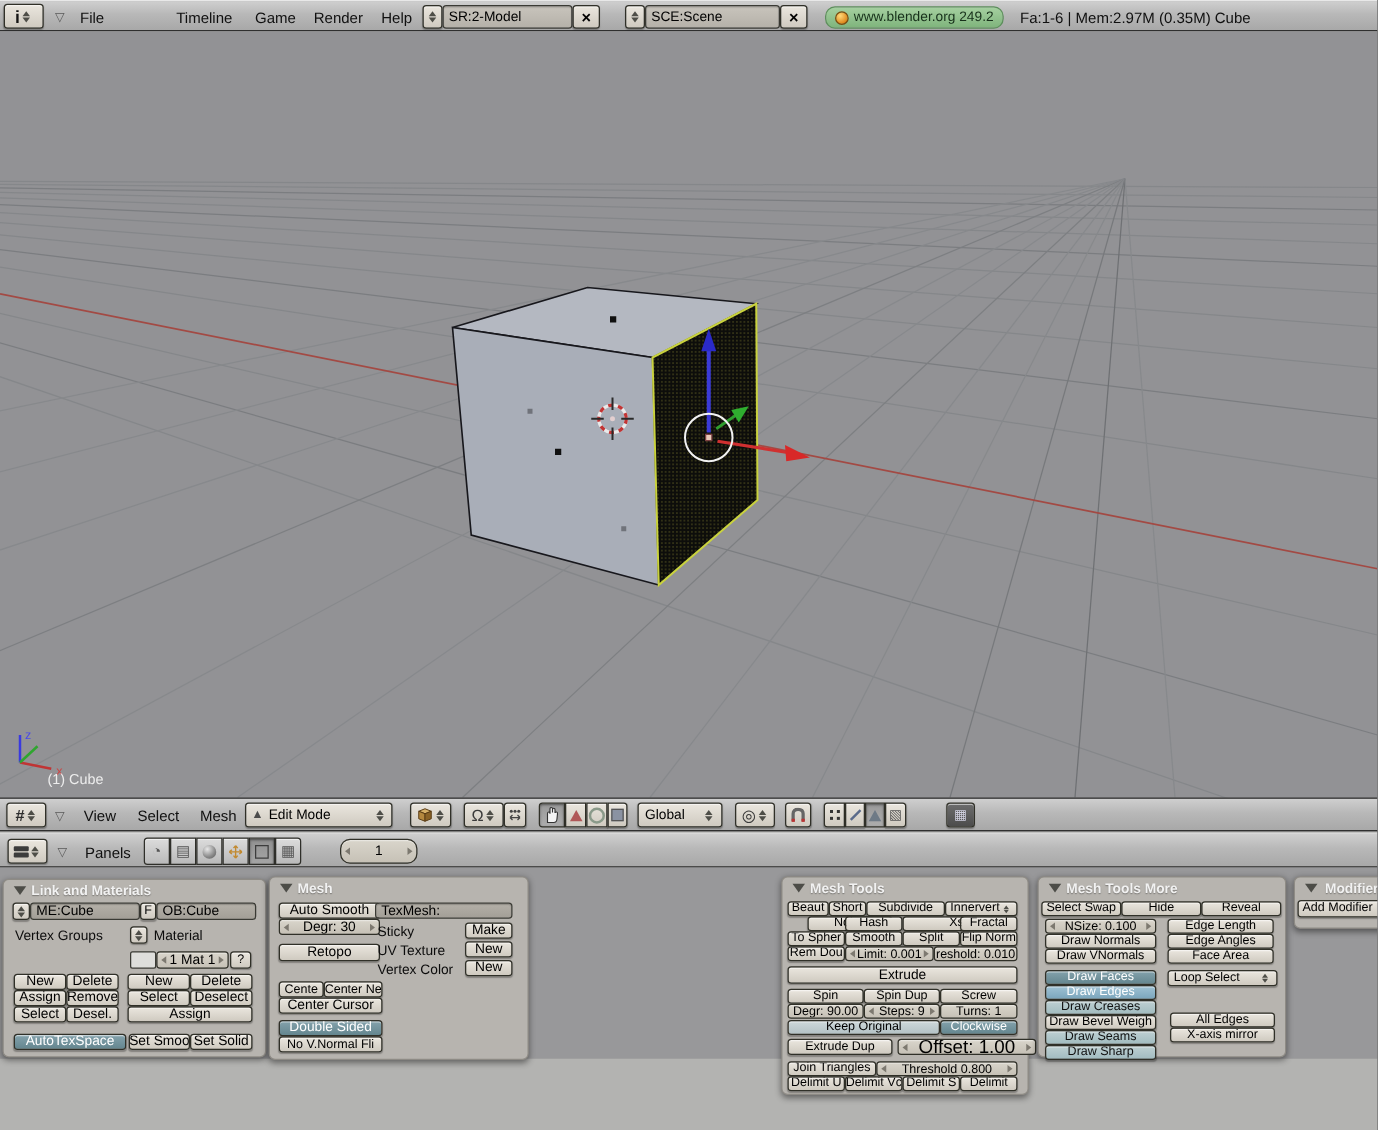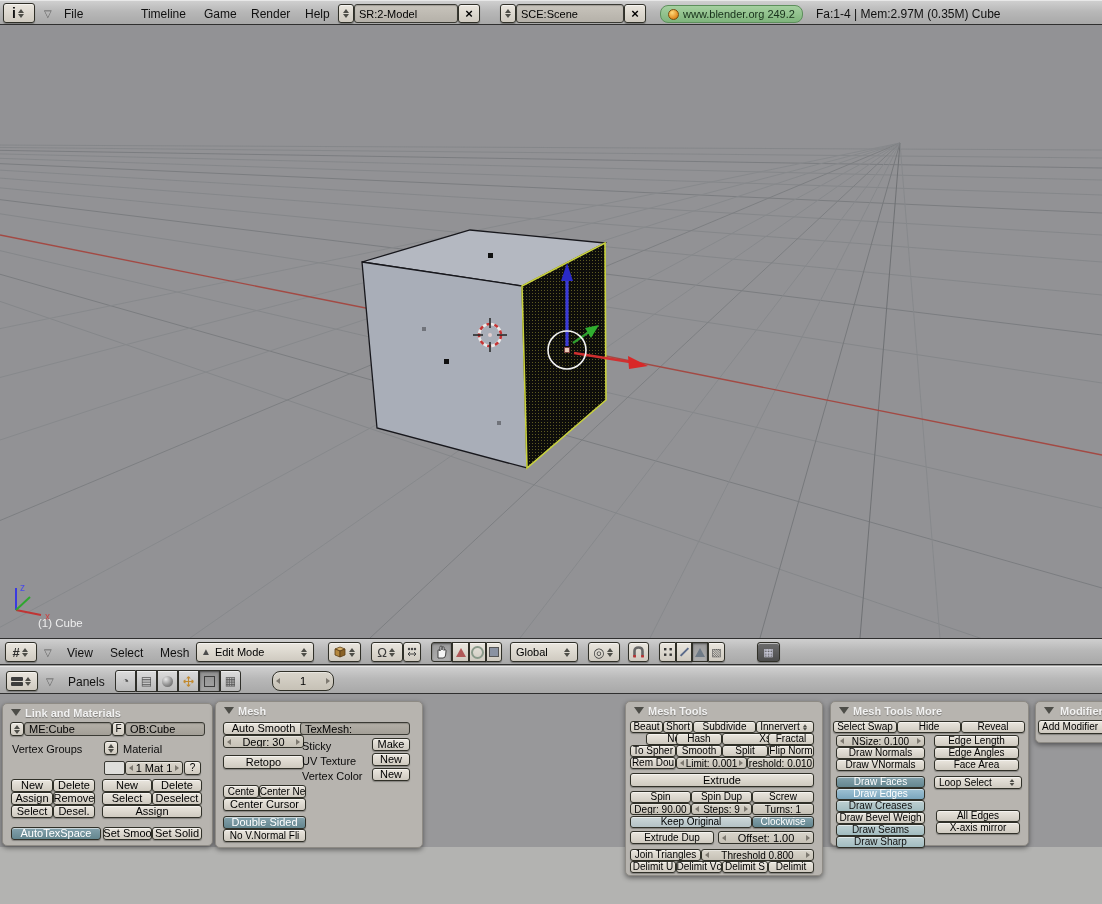--- a/index.html
+++ b/index.html
@@ -93,21 +93,21 @@
           <i class="td"></i>
         </span>
       </div>
     <div class="fld" style="left:516px;top:3px;width:108px;height:19px;background:linear-gradient(#c8c4bc,#b5b1a9);">SCE:Scene</div>
     <div class="btn" style="left:624px;top:3px;width:22px;height:19px;font-weight:bold;font-size:13px;">×</div>
 
     <div class="badge" style="left:660px;top:4px;height:16px;">
       <span class="dot"></span>
       <span>www.blender.org 249.2</span>
     </div>
-    <span class="menu" style="left:816px;top:6px;">Fa:1-4 | Mem:2.97M (0.35M) Cube</span>
+    <span class="menu" style="left:816px;top:6px;">Fa:1-6 | Mem:2.97M (0.35M) Cube</span>
   </div>
 
   <div class="vpbg">
     <svg width="1102" height="613" viewBox="0 0 1102 613">
       <defs>
         <pattern id="stip" width="3" height="3" patternUnits="userSpaceOnUse">
           <rect width="3" height="3" fill="#0d0d0b"></rect>
           <rect x="1" y="1" width="1" height="1" fill="#5c5a22"></rect>
         </pattern>
       </defs>
@@ -472,21 +472,21 @@
       <span class="na-l"></span>
         <span>Steps: 9</span>
         <span class="na-r"></span>
     </div>
     <div class="num" style="left:126px;top:101px;width:62px;height:12px;font-size:10px;">Turns: 1</div>
 
     <div class="btn sm" style="left:4px;top:114px;width:122px;height:12px;background:linear-gradient(#cdd8da,#b4c2c5);">Keep Original</div>
     <div class="btn sm on" style="left:126px;top:114px;width:62px;height:12px;">Clockwise</div>
 
     <div class="btn sm" style="left:4px;top:129px;width:84px;height:13px;">Extrude Dup</div>
-    <div class="num" style="left:92px;top:129px;width:96px;height:13px;font-size:11px;">
+    <div class="num" style="left:92px;top:129px;width:111px;height:13px;font-size:15px;">
       <span class="na-l"></span>
         <span>Offset: 1.00</span>
         <span class="na-r"></span>
     </div>
 
     <div class="btn sm" style="left:4px;top:147px;width:71px;height:12px;">Join Triangles</div>
     <div class="num" style="left:75px;top:147px;width:113px;height:12px;font-size:10px;">
       <span class="na-l"></span>
         <span>Threshold 0.800</span>
         <span class="na-r"></span>

